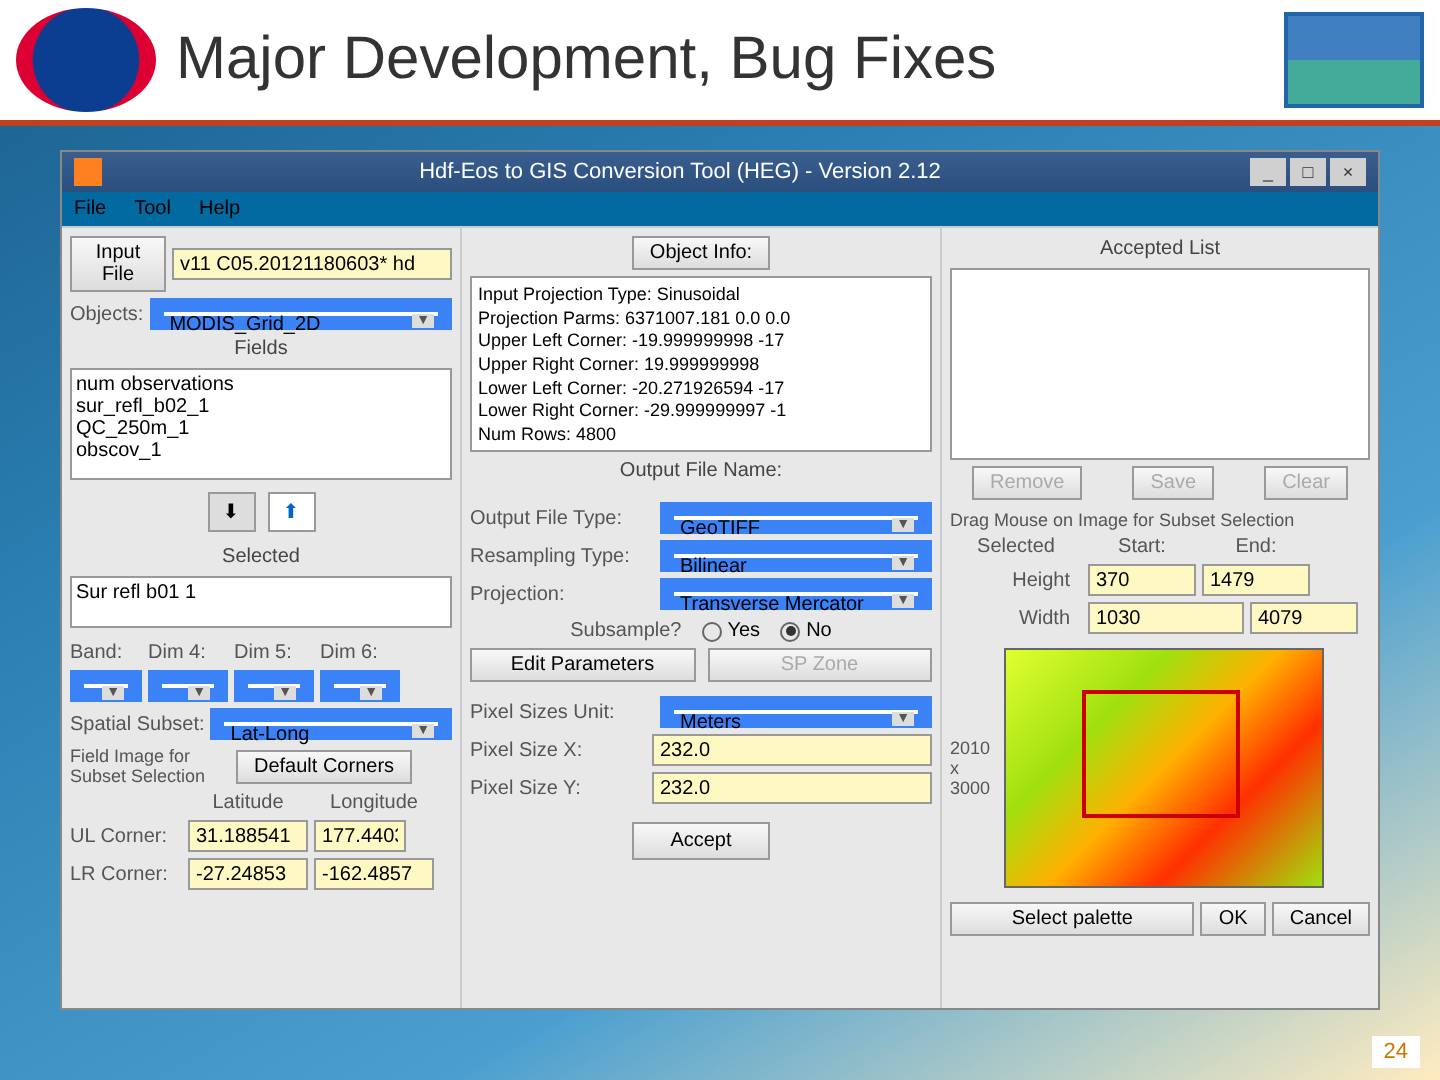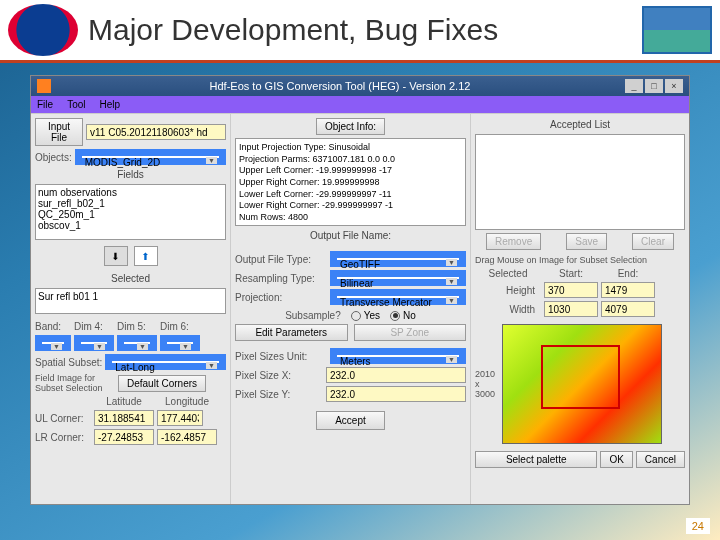--- a/index.html
+++ b/index.html
@@ -9,21 +9,21 @@
   .nasa-logo { width: 70px; height: 52px; background: radial-gradient(circle, #0b3d91 60%, #d03 62%); border-radius: 50%; margin-right: 10px; }
   .title { font-size: 30px; color: #333; font-weight: normal; flex: 1; }
   .eos-logo { width: 70px; height: 48px; background: linear-gradient(#4080c0 50%, #4a9 50%); border: 2px solid #26a; }
   .hr { height: 3px; background: #c04020; }
   
   .app { position: absolute; top: 75px; left: 30px; width: 660px; height: 430px; background: #e8e8e8; border: 1px solid #888; font-size: 10px; }
   .titlebar { height: 20px; background: linear-gradient(#3a5f8f, #2a4f7f); color: #fff; display: flex; align-items: center; padding: 0 6px; font-size: 11px; }
   .tb-icon { width: 14px; height: 14px; background: #ff8020; margin-right: 6px; }
   .tb-title { flex: 1; text-align: center; }
   .tb-btn { width: 18px; height: 14px; background: #d0d0d0; margin-left: 2px; display: flex; align-items: center; justify-content: center; color: #333; font-size: 9px; }
-  .menubar { height: 18px; background: #8b5cf6; display: flex; align-items: center; padding: 0 6px; gap: 14px; border-bottom: 1px solid #ccc; }
+  .menubar { height: 18px; background: #0369a1; display: flex; align-items: center; padding: 0 6px; gap: 14px; border-bottom: 1px solid #ccc; }
   .menubar span { cursor: pointer; }
   
   .body { display: flex; height: calc(100% - 38px); }
   .col { padding: 4px; display: flex; flex-direction: column; gap: 3px; }
   .col1 { width: 200px; border-right: 1px solid #ccc; }
   .col2 { width: 240px; border-right: 1px solid #ccc; }
   .col3 { flex: 1; }
   
   .row { display: flex; align-items: center; gap: 3px; }
   .lbl { color: #555; font-size: 10px; }
@@ -142,21 +142,21 @@
         </div>
       </div>
 
       <div class="col col2">
         <div style="text-align:center"><button class="btn">Object Info:</button></div>
         <div class="infobox">
           <div>Input Projection Type: Sinusoidal</div>
           <div>Projection Parms: 6371007.181  0.0  0.0</div>
           <div>Upper Left Corner:  -19.999999998  -17</div>
           <div>Upper Right Corner:   19.999999998</div>
-          <div>Lower Left Corner:  -29.999999997  -11</div>
+          <div>Lower Left Corner:  -20.271926594  -17</div>
           <div>Lower Right Corner:  -29.999999997  -1</div>
           <div>Num Rows: 4800</div>
         </div>
         <div class="hdr">Output File Name:</div>
         <div class="row" style="margin-top:6px">
           <span class="lbl" style="width:92px">Output File Type:</span>
           <div class="sel" style="flex:1"><span>GeoTIFF</span></div>
         </div>
         <div class="row">
           <span class="lbl" style="width:92px">Resampling Type:</span>
@@ -212,21 +212,21 @@
           <span style="width:54px;text-align:center" class="lbl">Start:</span>
           <span style="width:54px;text-align:center" class="lbl">End:</span>
         </div>
         <div class="row">
           <span class="lbl" style="width:66px;text-align:right;padding-right:6px">Height</span>
           <input class="inp" style="width: 54px;" value="370">
           <input class="inp" style="width: 54px;" value="1479">
         </div>
         <div class="row">
           <span class="lbl" style="width:66px;text-align:right;padding-right:6px">Width</span>
-          <input class="inp" style="width: 54px;" value="1030">
+          <input class="inp" style="width: 78px;" value="1030">
           <input class="inp" style="width: 54px;" value="4079">
         </div>
         <div class="row" style="margin-top:4px">
           <span class="lbl" style="width:24px;font-size:9px">2010 x 3000</span>
           <div class="preview"></div>
         </div>
         <div class="row" style="margin-top:4px">
           <button class="btn" style="flex:1">Select palette</button>
           <button class="btn">OK</button>
           <button class="btn">Cancel</button>

